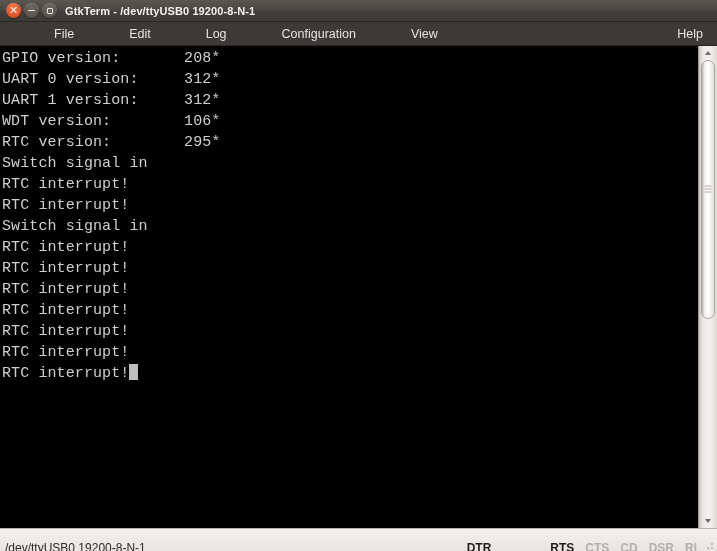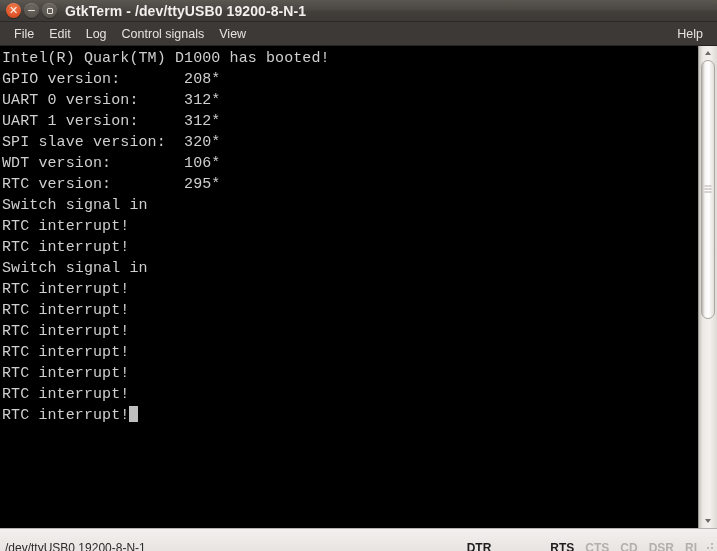--- a/index.html
+++ b/index.html
@@ -59,21 +59,21 @@
   .wbtn.min, .wbtn.max {
     background: radial-gradient(circle at 50% 32%, #6d6862 0%, #5b5650 62%, #4a4641 100%);
   }
   .wglyph { display:block; transform: translateY(-0.5px); }
   .wglyph.dash { width:7px; height:1.5px; background:#e8e4e0; border-radius:1px; transform:none; }
   .wglyph.sq { width:6px; height:6px; border:1.5px solid #e8e4e0; border-radius:1px; box-sizing:border-box; transform:none;}
   .wglyph.x { font-size:11px; font-weight:bold; color:#fdf6f2; line-height:11px; }
 
   .title-text {
     color: #f2efec;
-    font-size: 14px;
+    font-size: 11px;
     font-weight: bold;
     letter-spacing: 0.1px;
     white-space: nowrap;
     font-family: "Liberation Sans", sans-serif;
   }
 
   
   .menubar {
     height: 24px;
     flex: 0 0 24px;
@@ -85,20 +85,21 @@
     border-bottom: 1px solid #262422;
   }
   .menu-item {
     color: #e6e2de;
     font-size: 12.5px;
     padding: 3px 8px 3px 7px;
     white-space: nowrap;
     cursor: default;
     border-radius: 2px;
     font-family: "Liberation Sans", sans-serif;
+    margin-left: 40px;
   }
   .menu-spacer { flex: 1 1 auto; }
 
   
   .term-wrap {
     flex: 1 1 auto;
     display: flex;
     background: #000;
     min-height: 0;
     position: relative;
@@ -247,33 +248,31 @@
         <span class="wglyph sq"></span>
       </div>
     </div>
     <div class="title-text">GtkTerm - /dev/ttyUSB0  19200-8-N-1</div>
   </div>
 
   <div class="menubar">
     <div class="menu-item">File</div>
     <div class="menu-item">Edit</div>
     <div class="menu-item">Log</div>
-    <div class="menu-item">Control signals</div>
+    <div class="menu-item">Configuration</div>
     <div class="menu-item">View</div>
     <div class="menu-spacer"></div>
     <div class="menu-item">Help</div>
   </div>
 
   <div class="term-wrap">
     <div class="term" id="term">
-        <div class="tline">Intel(R) Quark(TM) D1000 has booted!</div>
         <div class="tline">GPIO version:       208*</div>
         <div class="tline">UART 0 version:     312*</div>
         <div class="tline">UART 1 version:     312*</div>
-        <div class="tline">SPI slave version:  320*</div>
         <div class="tline">WDT version:        106*</div>
         <div class="tline">RTC version:        295*</div>
         <div class="tline">Switch signal in</div>
         <div class="tline">RTC interrupt!</div>
         <div class="tline">RTC interrupt!</div>
         <div class="tline">Switch signal in</div>
         <div class="tline">RTC interrupt!</div>
         <div class="tline">RTC interrupt!</div>
         <div class="tline">RTC interrupt!</div>
         <div class="tline">RTC interrupt!</div>

